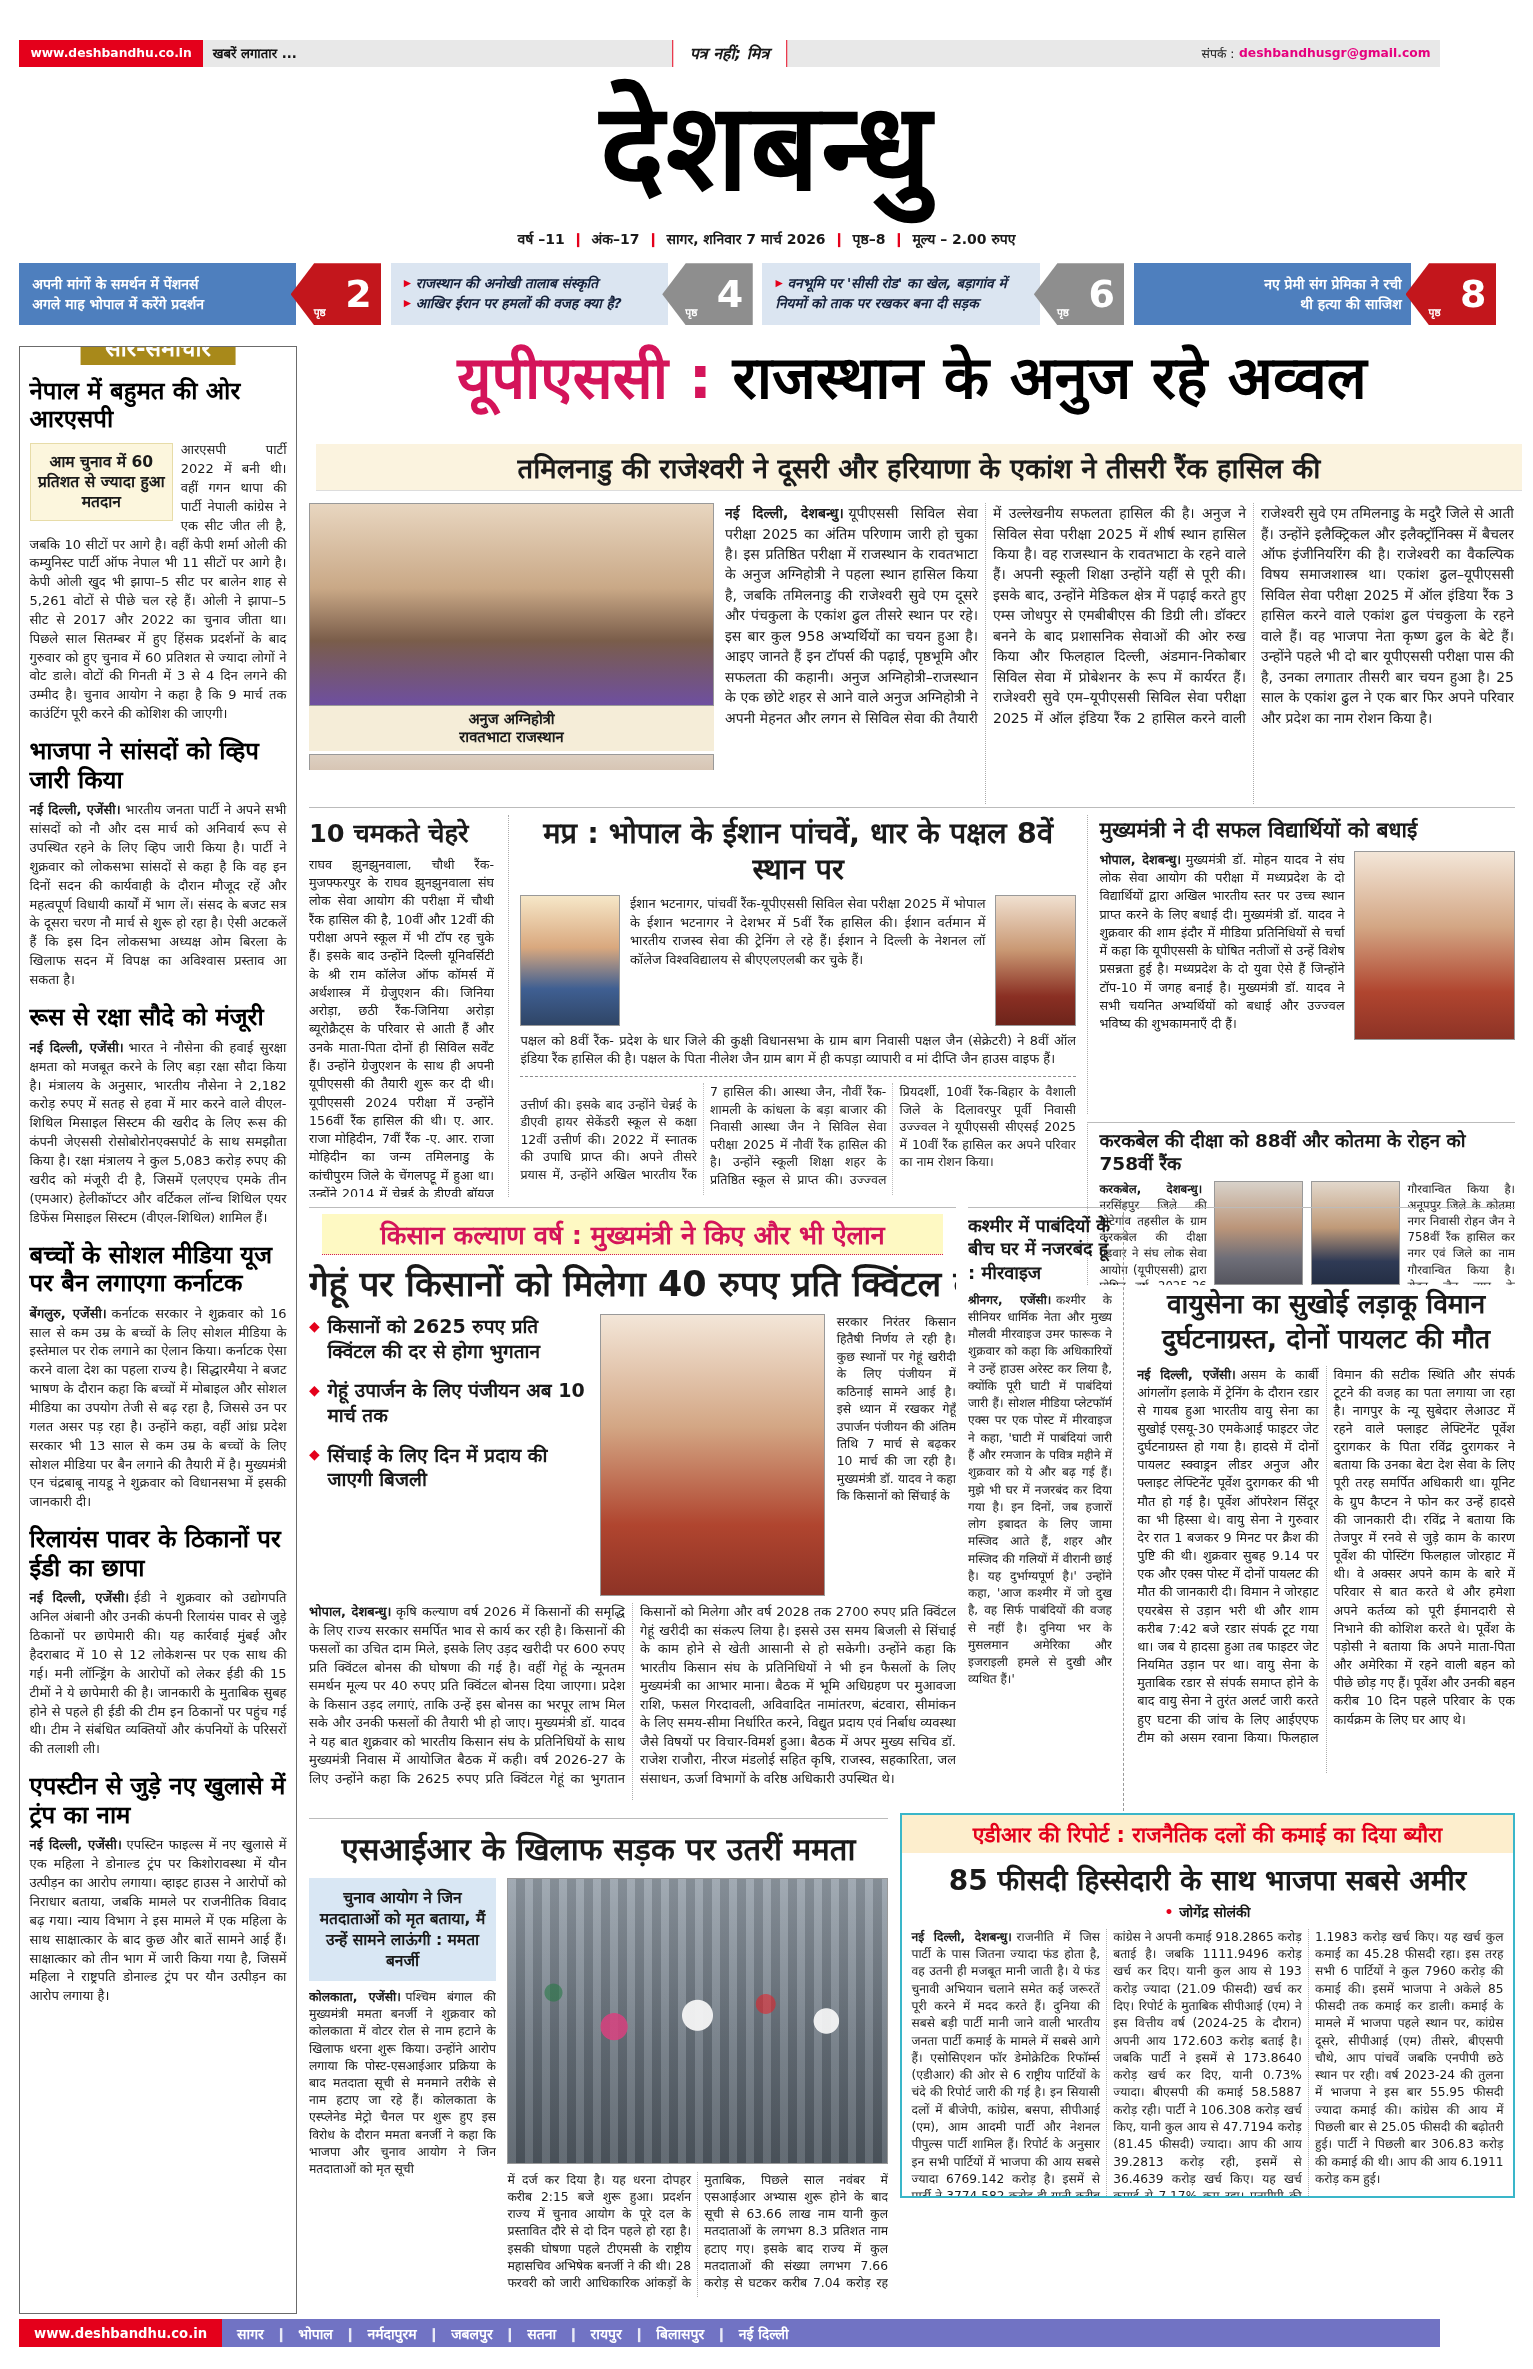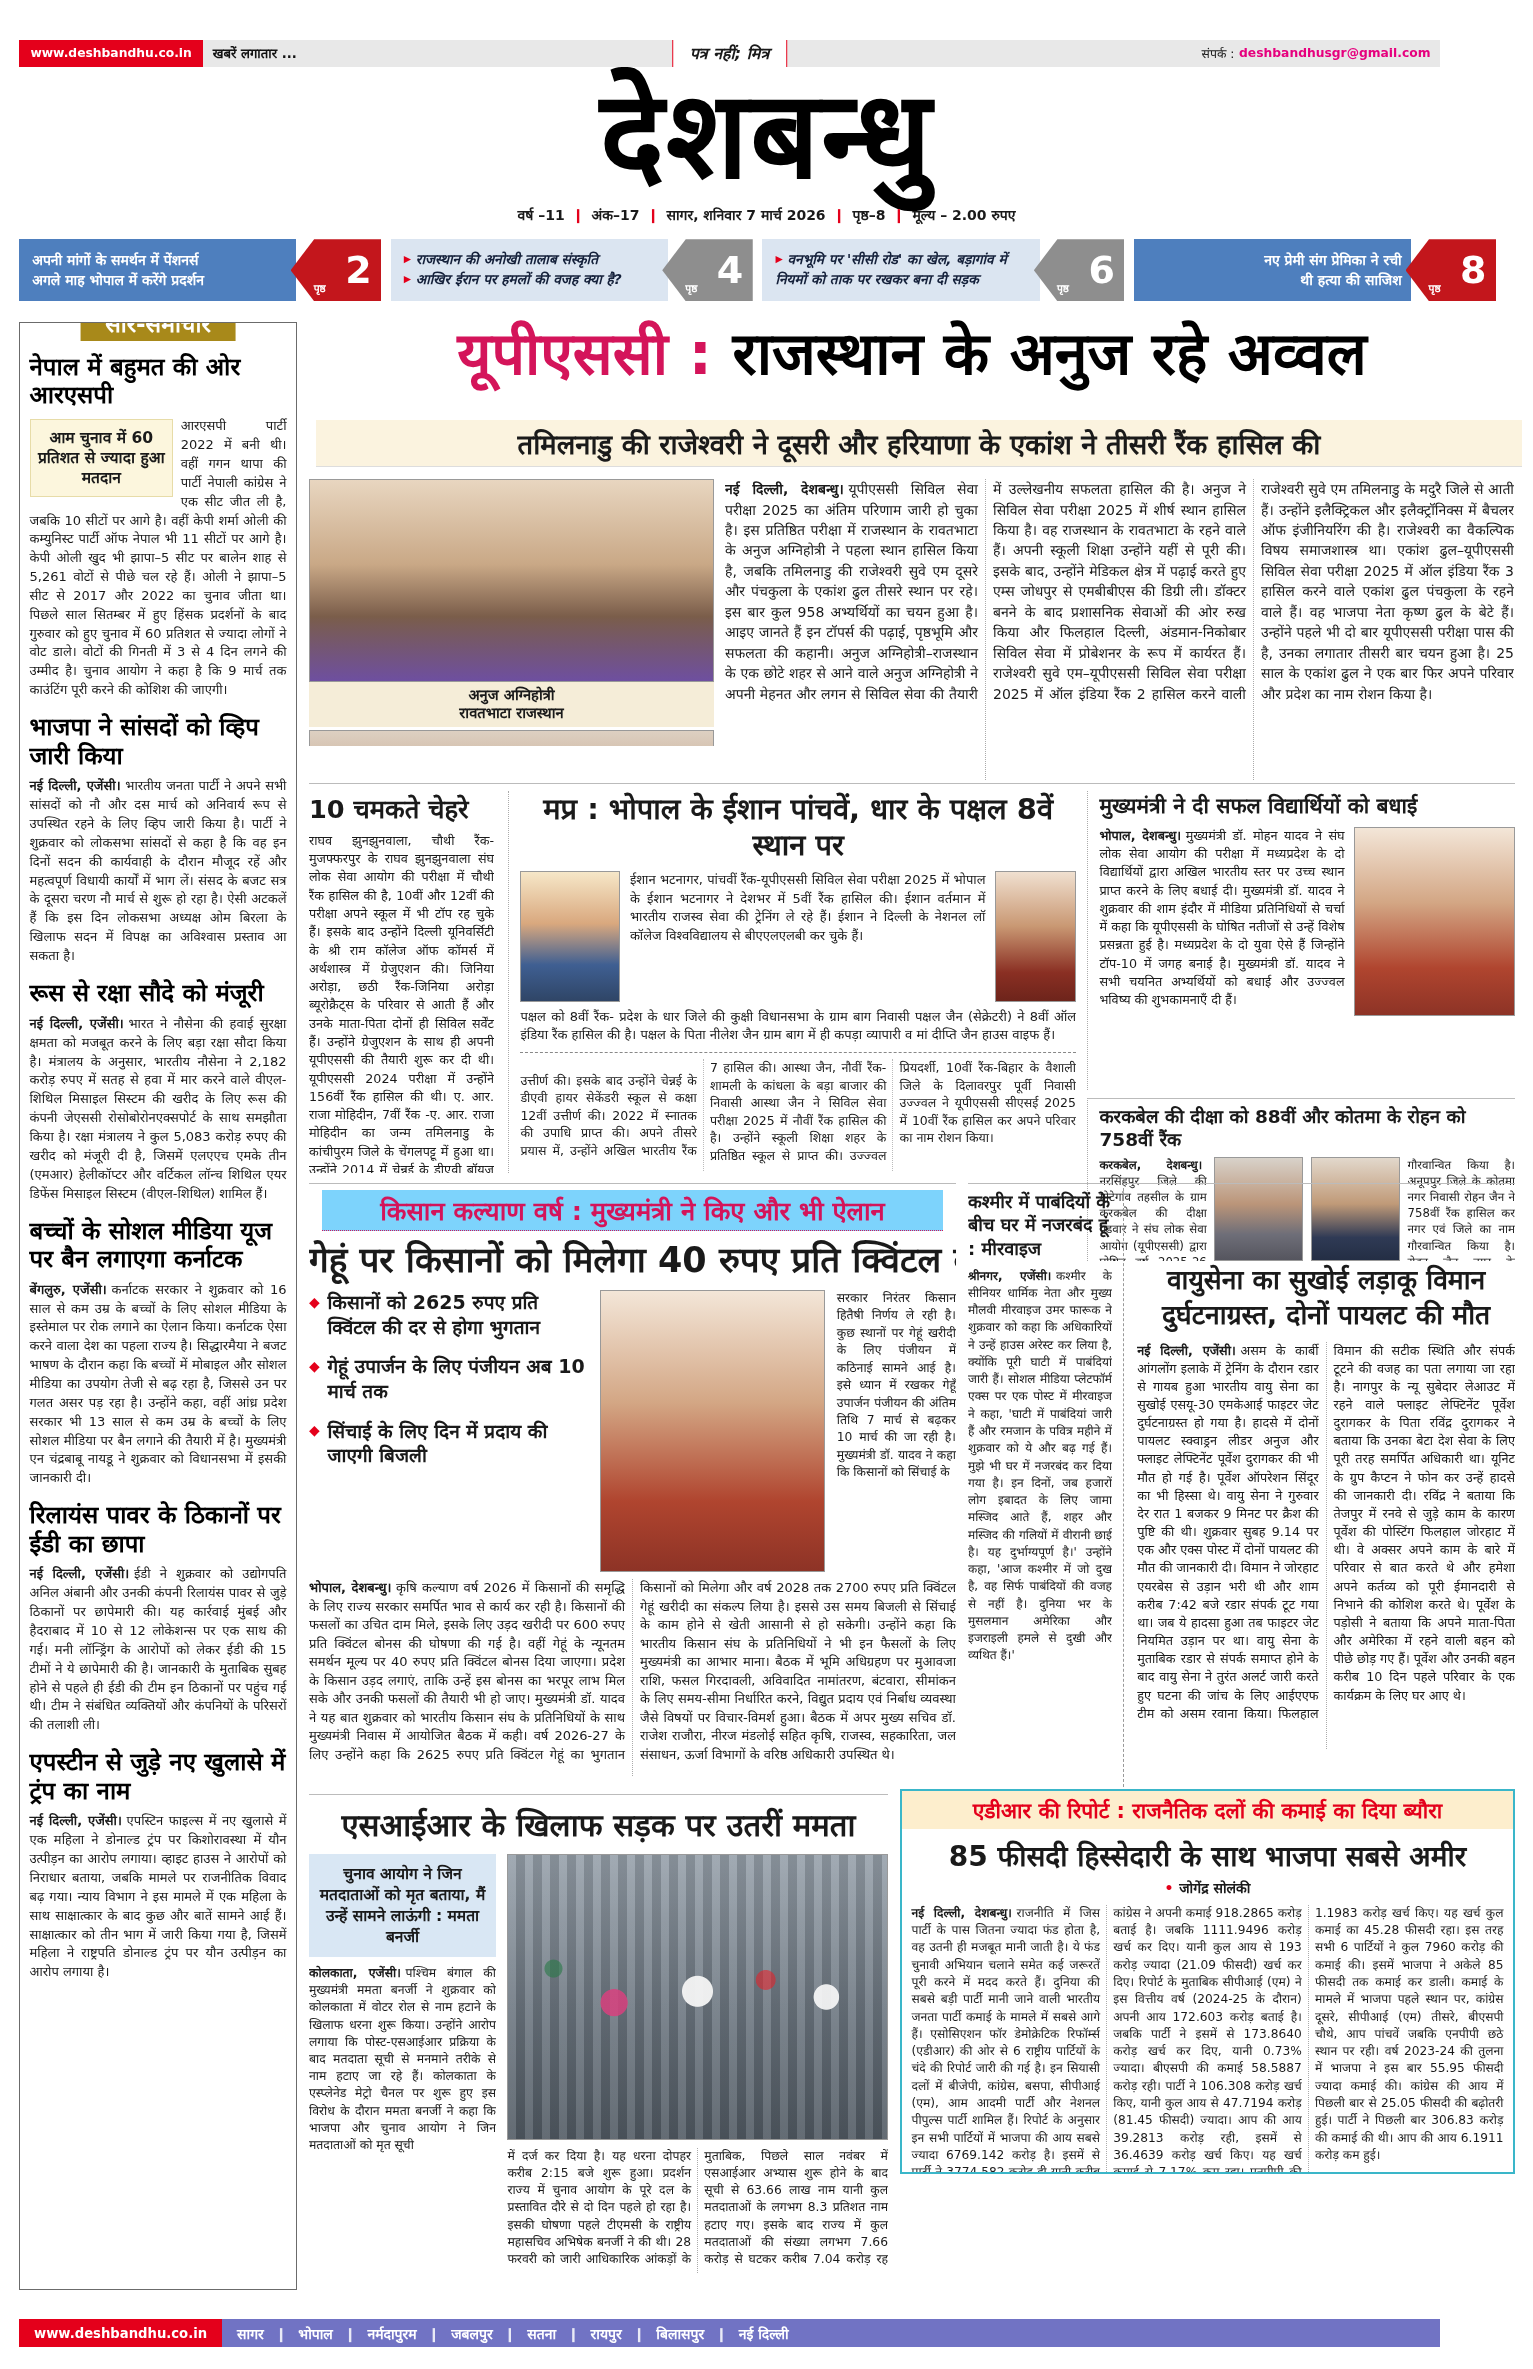--- a/index.html
+++ b/index.html
@@ -9,21 +9,21 @@
   
   .topbar{margin:40px 19px 0;height:26.5px;background:#e8e8e8;display:flex;align-items:stretch;position:relative;width:1421px;}
   .site-badge{background:#e4001b;color:#fff;font-size:12.3px;font-weight:700;display:flex;align-items:center;padding:0 11.4px;}
   .tagline{display:flex;align-items:center;font-weight:700;font-size:13.2px;padding:0 9.5px;color:#111;}
   .motto{position:absolute;left:50%;top:0;transform:translateX(-50%);background:#fff;border-left:1.9px solid #e4001b;border-right:1.9px solid #e4001b;height:100%;display:flex;align-items:center;padding:0 17px;font-weight:700;font-style:italic;font-size:16px;}
   .contact{margin-left:auto;display:flex;align-items:center;gap:4.7px;padding:0 9.5px;font-size:12.3px;}
   .contact .email{color:#e6007e;font-weight:700;}
 
   
   .masthead{text-align:center;margin-top:1.9px;}
-  .masthead h1{margin:4px;font-size:121px;line-height:1.08;font-weight:700;color:#000;letter-spacing:1.9px;text-align:center;}
+  .masthead h1{margin:16px;font-size:121px;line-height:1.08;font-weight:700;color:#000;letter-spacing:1.9px;text-align:center;}
   .issueline{text-align:center;font-size:14px;font-weight:700;margin-top:1.9px;}
   .iss{padding:0 3.8px;}
   .iss:not(:last-child)::after{content:"❙";color:#e4001b;margin-left:7.6px;}
 
   
   .teasers{margin:15px 19px 0;display:flex;gap:9.5px;width:1477px;}
   .teaser{flex:1;display:flex;align-items:stretch;height:62px;}
   .tz-text{flex:1;display:flex;flex-direction:column;justify-content:center;padding:3.8px 9.5px 3.8px 13.2px;font-weight:700;line-height:1.45;}
   .tz-dark{background:#4e7fbe;color:#fff;font-size:14px;}
   .tz-light{background:#dbe5f1;color:#14203a;font-size:13.7px;font-style:italic;}
@@ -78,21 +78,21 @@
   .cmblk h3{margin:0 0 7.6px;font-size:21px;font-weight:700;white-space:nowrap;}
   .cm-ph{float:right;width:159px;height:187px;margin:0 0 5.7px 9.5px;border:0.9px solid #999;}
   .karkabel{left:778px;top:782px;width:428px;height:163px;border-top:0.9px solid #bbb;border-left:0.9px dotted #aaa;padding:5.7px 0 0 11.4px;}
   .karkabel h3{margin:0 0 5.7px;font-size:18.5px;font-weight:700;line-height:1.25;}
   .kk-row{display:flex;gap:7.6px;}
   .kk-row .ph{width:87px;height:102px;flex:none;border:0.9px solid #999;}
   .xs-body{font-size:11.7px;line-height:1.38;text-align:justify;margin:0;flex:1;}
 
   
   .kisan{left:0;top:867px;width:647px;height:609px;border-top:0.9px solid #bbb;padding-top:5.7px;}
-  .kisan-kicker{background:#7dd3fc;color:#d4145a;font-size:25.6px;font-weight:700;text-align:center;padding:2.8px 0;margin:0 13.2px 3.8px;border-bottom:0.9px dotted #d4145a;}
+  .kisan-kicker{background:#fef9c3;color:#d4145a;font-size:25.6px;font-weight:700;text-align:center;padding:2.8px 0;margin:0 13.2px 3.8px;border-bottom:0.9px dotted #d4145a;}
   .kisan h3{margin:1.9px 0 7.6px;font-size:35px;font-weight:700;text-align:center;white-space:nowrap;}
   .kisan-row{display:flex;gap:11.4px;}
   .kisan-bullets{width:280px;flex:none;}
   .kbul{display:flex;gap:7.6px;font-size:19px;font-weight:700;line-height:1.3;margin-bottom:15px;}
   .kbul .dia{color:#e4001b;font-size:14px;margin-top:2.8px;}
   .kisan-ph{width:223px;height:280px;flex:none;border:0.9px solid #999;}
   .kisan-mini{flex:1;font-size:12.3px;line-height:1.42;text-align:justify;}
   .kisan-body{margin-top:7.6px;column-count:2;column-gap:15px;column-rule:0.9px dotted #aaa;font-size:13px;line-height:1.42;text-align:justify;height:197px;}
   .kisan-body p{margin:0;}
 

